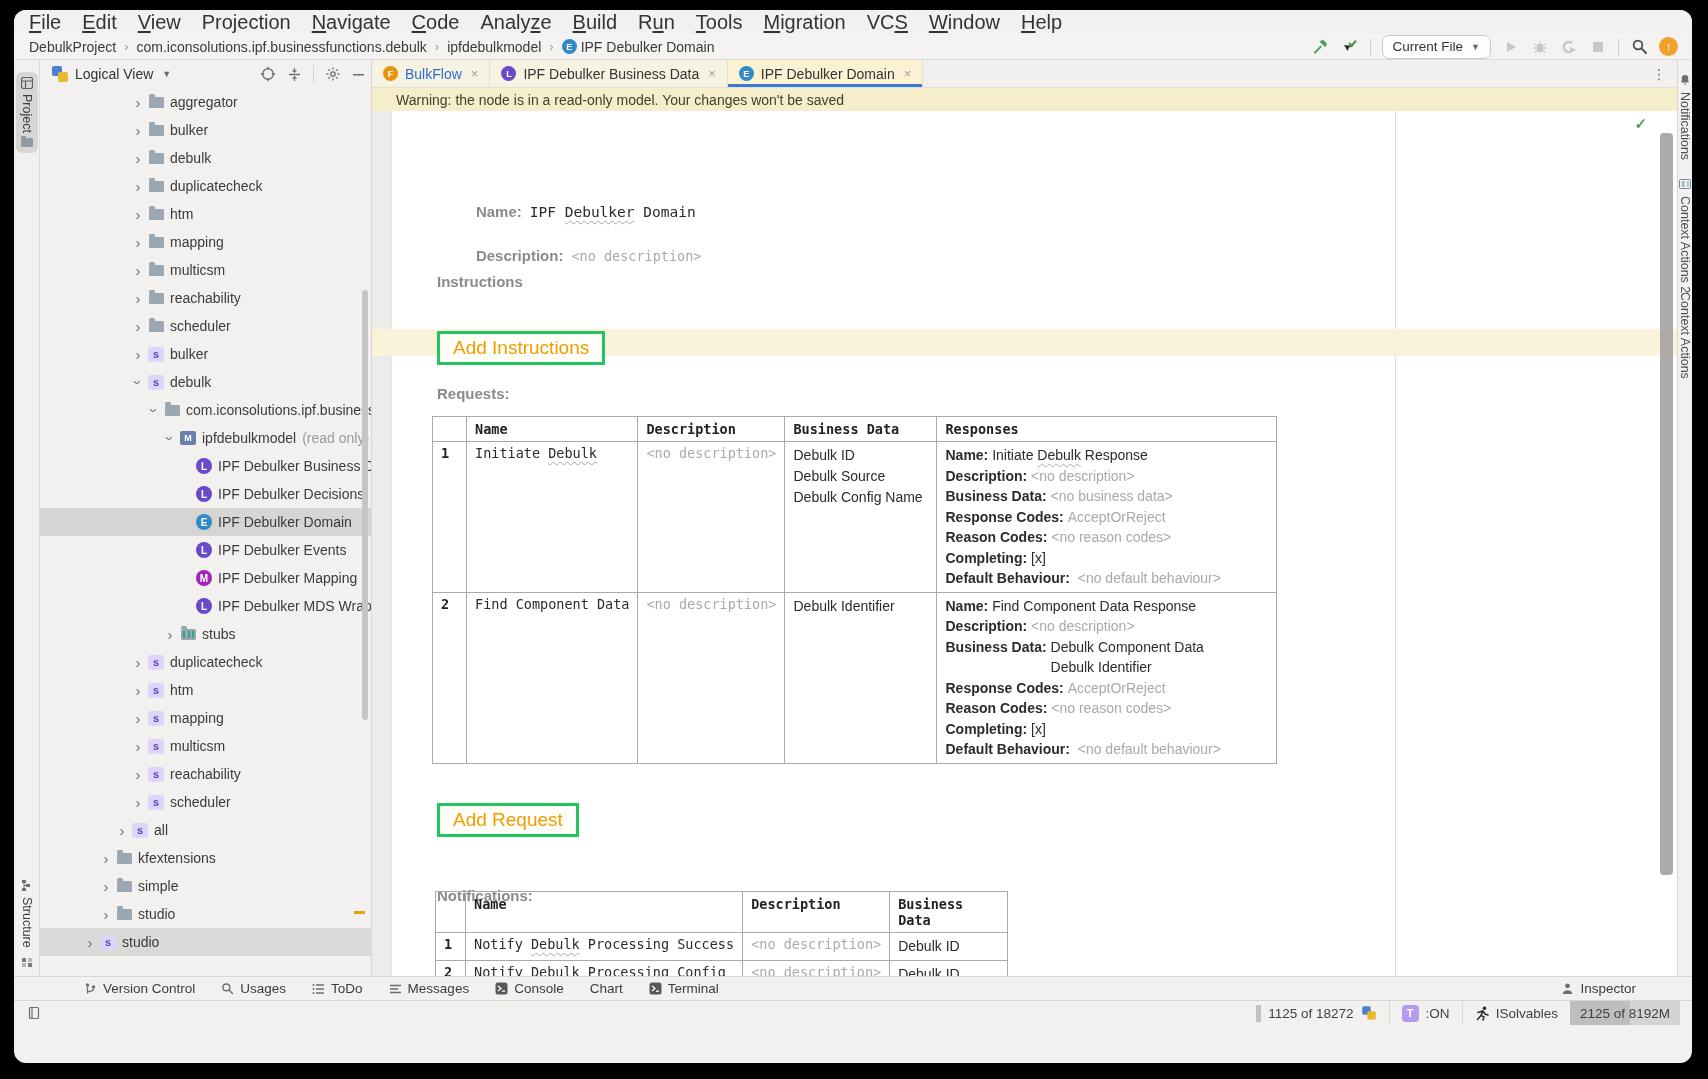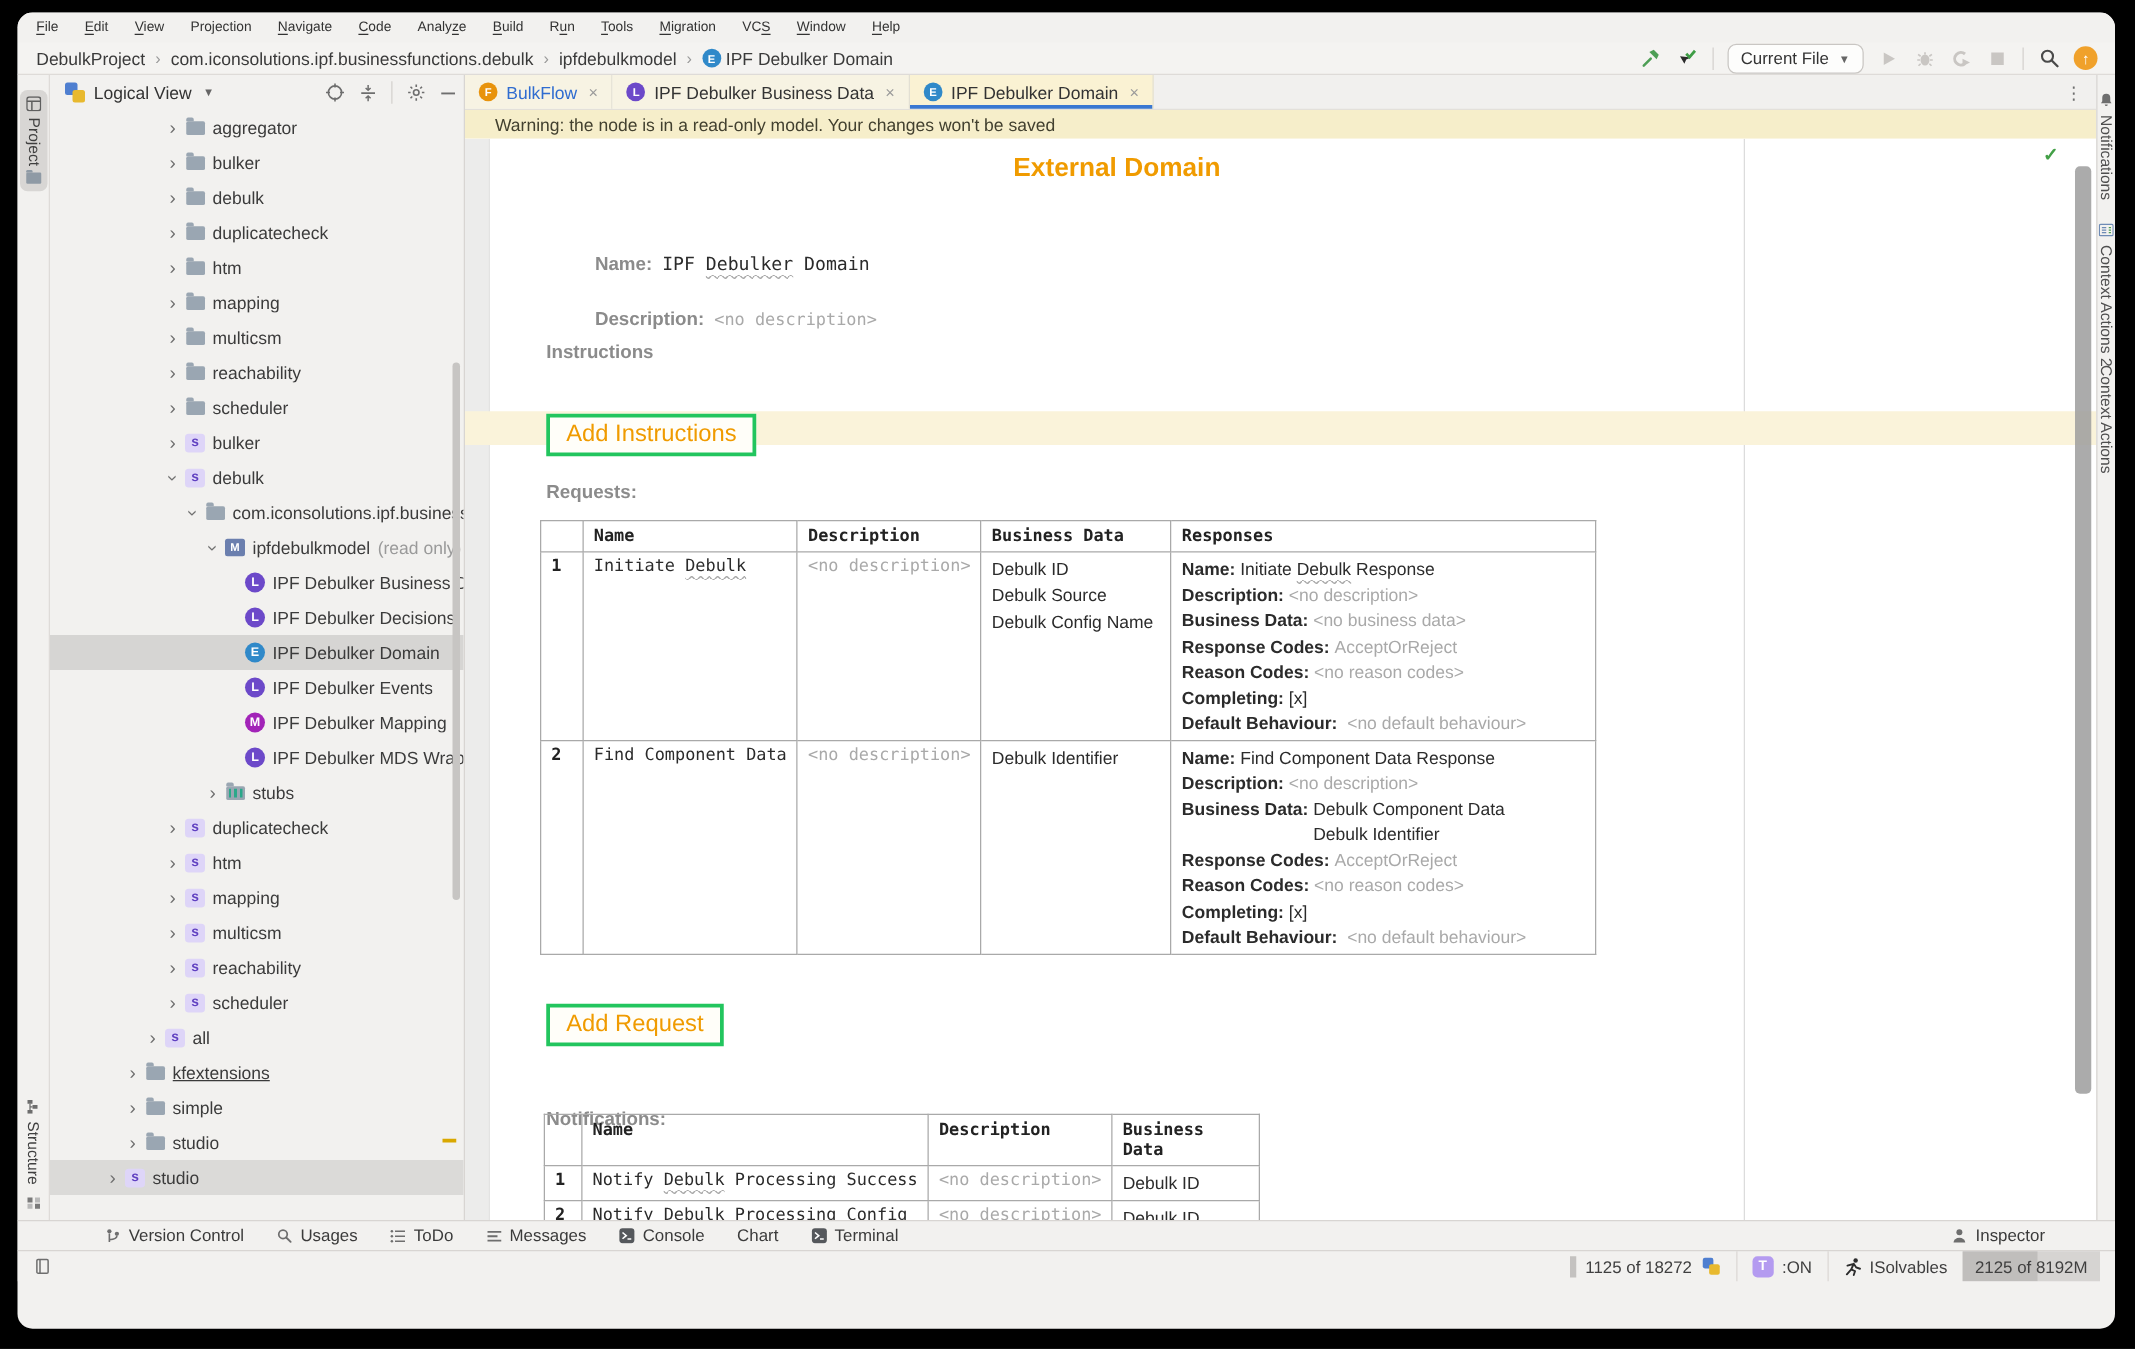--- a/index.html
+++ b/index.html
@@ -5,21 +5,21 @@
   html,body{margin:0;padding:0;background:#000;width:1708px;height:1079px;font-family:"Liberation Sans",sans-serif;}
   *{box-sizing:border-box;}
   .window{position:absolute;left:14px;top:10px;width:1678px;height:1053px;background:#f2f1ef;border-radius:12px;overflow:hidden;}
   
   .titlebar{position:relative;height:38px;background:#f1efed;border-bottom:1px solid #dedbd8;}
   .titlebar .title{position:absolute;left:0;right:0;top:9px;text-align:center;font-weight:bold;font-size:15px;color:#3b3b3b;}
   .winbtns{position:absolute;right:12px;top:5px;display:flex;gap:9px;}
   .winbtn{width:27px;height:27px;border-radius:50%;background:#e4e2e0;color:#3d3d3d;display:flex;align-items:center;justify-content:center;font-size:13px;}
   .winbtn svg{display:block}
   
-  .menubar{height:24px;display:flex;align-items:center;gap:21px;padding-left:15px;font-size:11px;color:#333;background:#f2f1ef;}
+  .menubar{height:24px;display:flex;align-items:center;gap:21px;padding-left:15px;font-size:20px;color:#333;background:#f2f1ef;}
   .menu-item{cursor:default;}
   .menu-item u{text-decoration:underline;text-underline-offset:2px;}
   
   .crumbbar{height:26px;display:flex;align-items:center;justify-content:space-between;background:#f4f3f1;border-bottom:1px solid #dedbd8;padding:0 14px 0 15px;}
   .crumbs{display:flex;align-items:center;gap:8px;font-size:14px;color:#3a3a3a;white-space:nowrap;}
   .crumb-sep{color:#9a9a9a;font-size:13px;}
   .crumb-icn{width:15px;height:15px;border-radius:50%;background:#3089c9;color:#fff;font:bold 9px "Liberation Sans",sans-serif;display:inline-flex;align-items:center;justify-content:center;margin-right:4px;}
   .toolcluster{display:flex;align-items:center;gap:11px;}
   .tico{width:18px;height:18px;display:flex;align-items:center;justify-content:center;}
   .tsep{width:1px;height:18px;background:#d4d1ce;}
@@ -416,21 +416,21 @@
           <div class="trow" style="padding-left: 74px;">
             <span class="chev">›</span>
             <span class="ticon ci-s">s</span>
             <span class="tlabel" style="overflow: hidden; text-overflow: clip; white-space: nowrap;">all</span>
           </div>
           <div class="trow" style="padding-left: 58px;">
             <span class="chev">›</span>
             <span class="ticon">
               <span class="fold"></span>
             </span>
-            <span class="tlabel" style="overflow: hidden; text-overflow: clip; white-space: nowrap; text-decoration: underline;">kfextensions</span>
+            <span class="tlabel" style="overflow: hidden; text-overflow: clip; white-space: nowrap;">kfextensions</span>
           </div>
           <div class="trow" style="padding-left: 58px;">
             <span class="chev">›</span>
             <span class="ticon">
               <span class="fold"></span>
             </span>
             <span class="tlabel" style="overflow: hidden; text-overflow: clip; white-space: nowrap;">simple</span>
           </div>
           <div class="trow" style="padding-left: 58px;">
             <span class="chev">›</span>
@@ -467,21 +467,20 @@
             <span class="x">×</span>
           </div>
           <span class="tab-more">⋮</span>
         </div>
       <div class="banner">
           <span>Warning: the node is in a read-only model. Your changes won't be saved</span>
         </div>
       <div class="content">
         <div class="gutter"></div>
         <div class="guide"></div>
-        <div class="page-title">External Domain</div>
 
         <div class="fieldrow" style="top:76px;">
           <span class="flabel">Name:</span><span class="mono" id="name-value" style="font-size:14.5px;"><span>IPF </span><span class="wavy">Debulker</span><span> Domain</span></span>
         </div>
         <div class="fieldrow" style="top:120px;">
           <span class="flabel">Description:</span><span class="mono gray" style="font-size:13.5px;">&lt;no description&gt;</span>
         </div>
         <div class="sec-label" style="top:162px;">Instructions</div>
 
         <div class="hl-row"></div>

